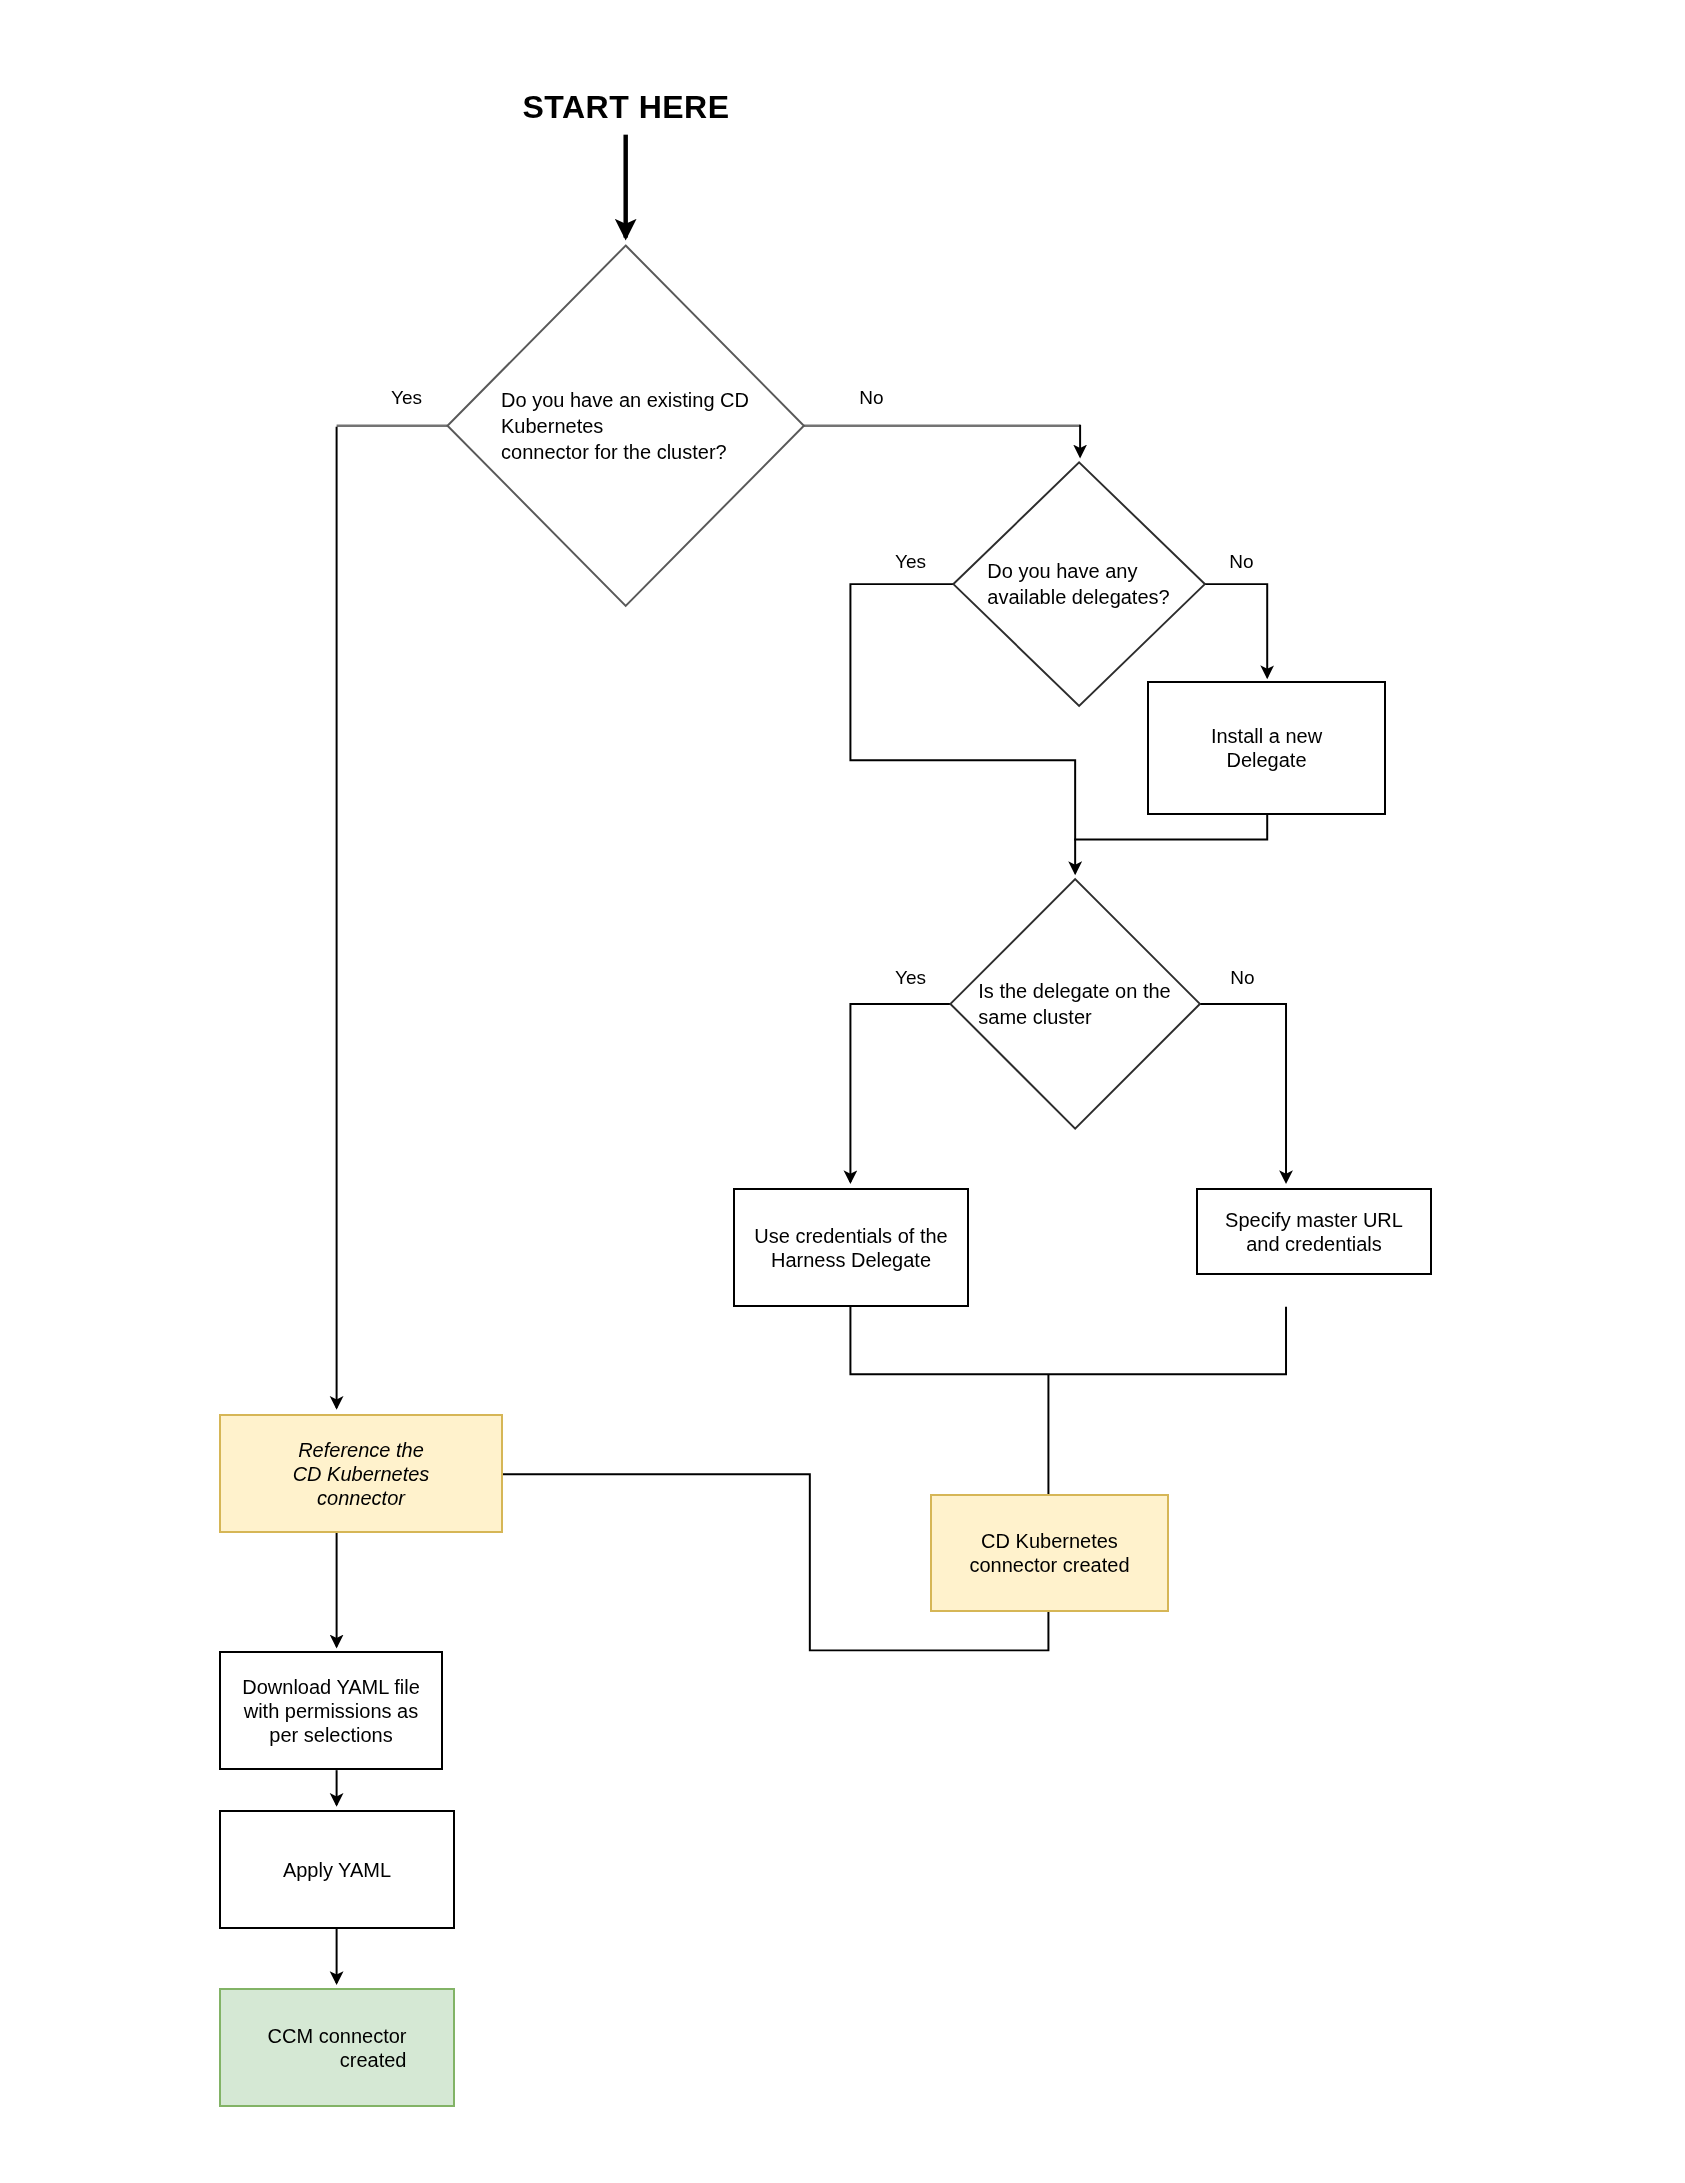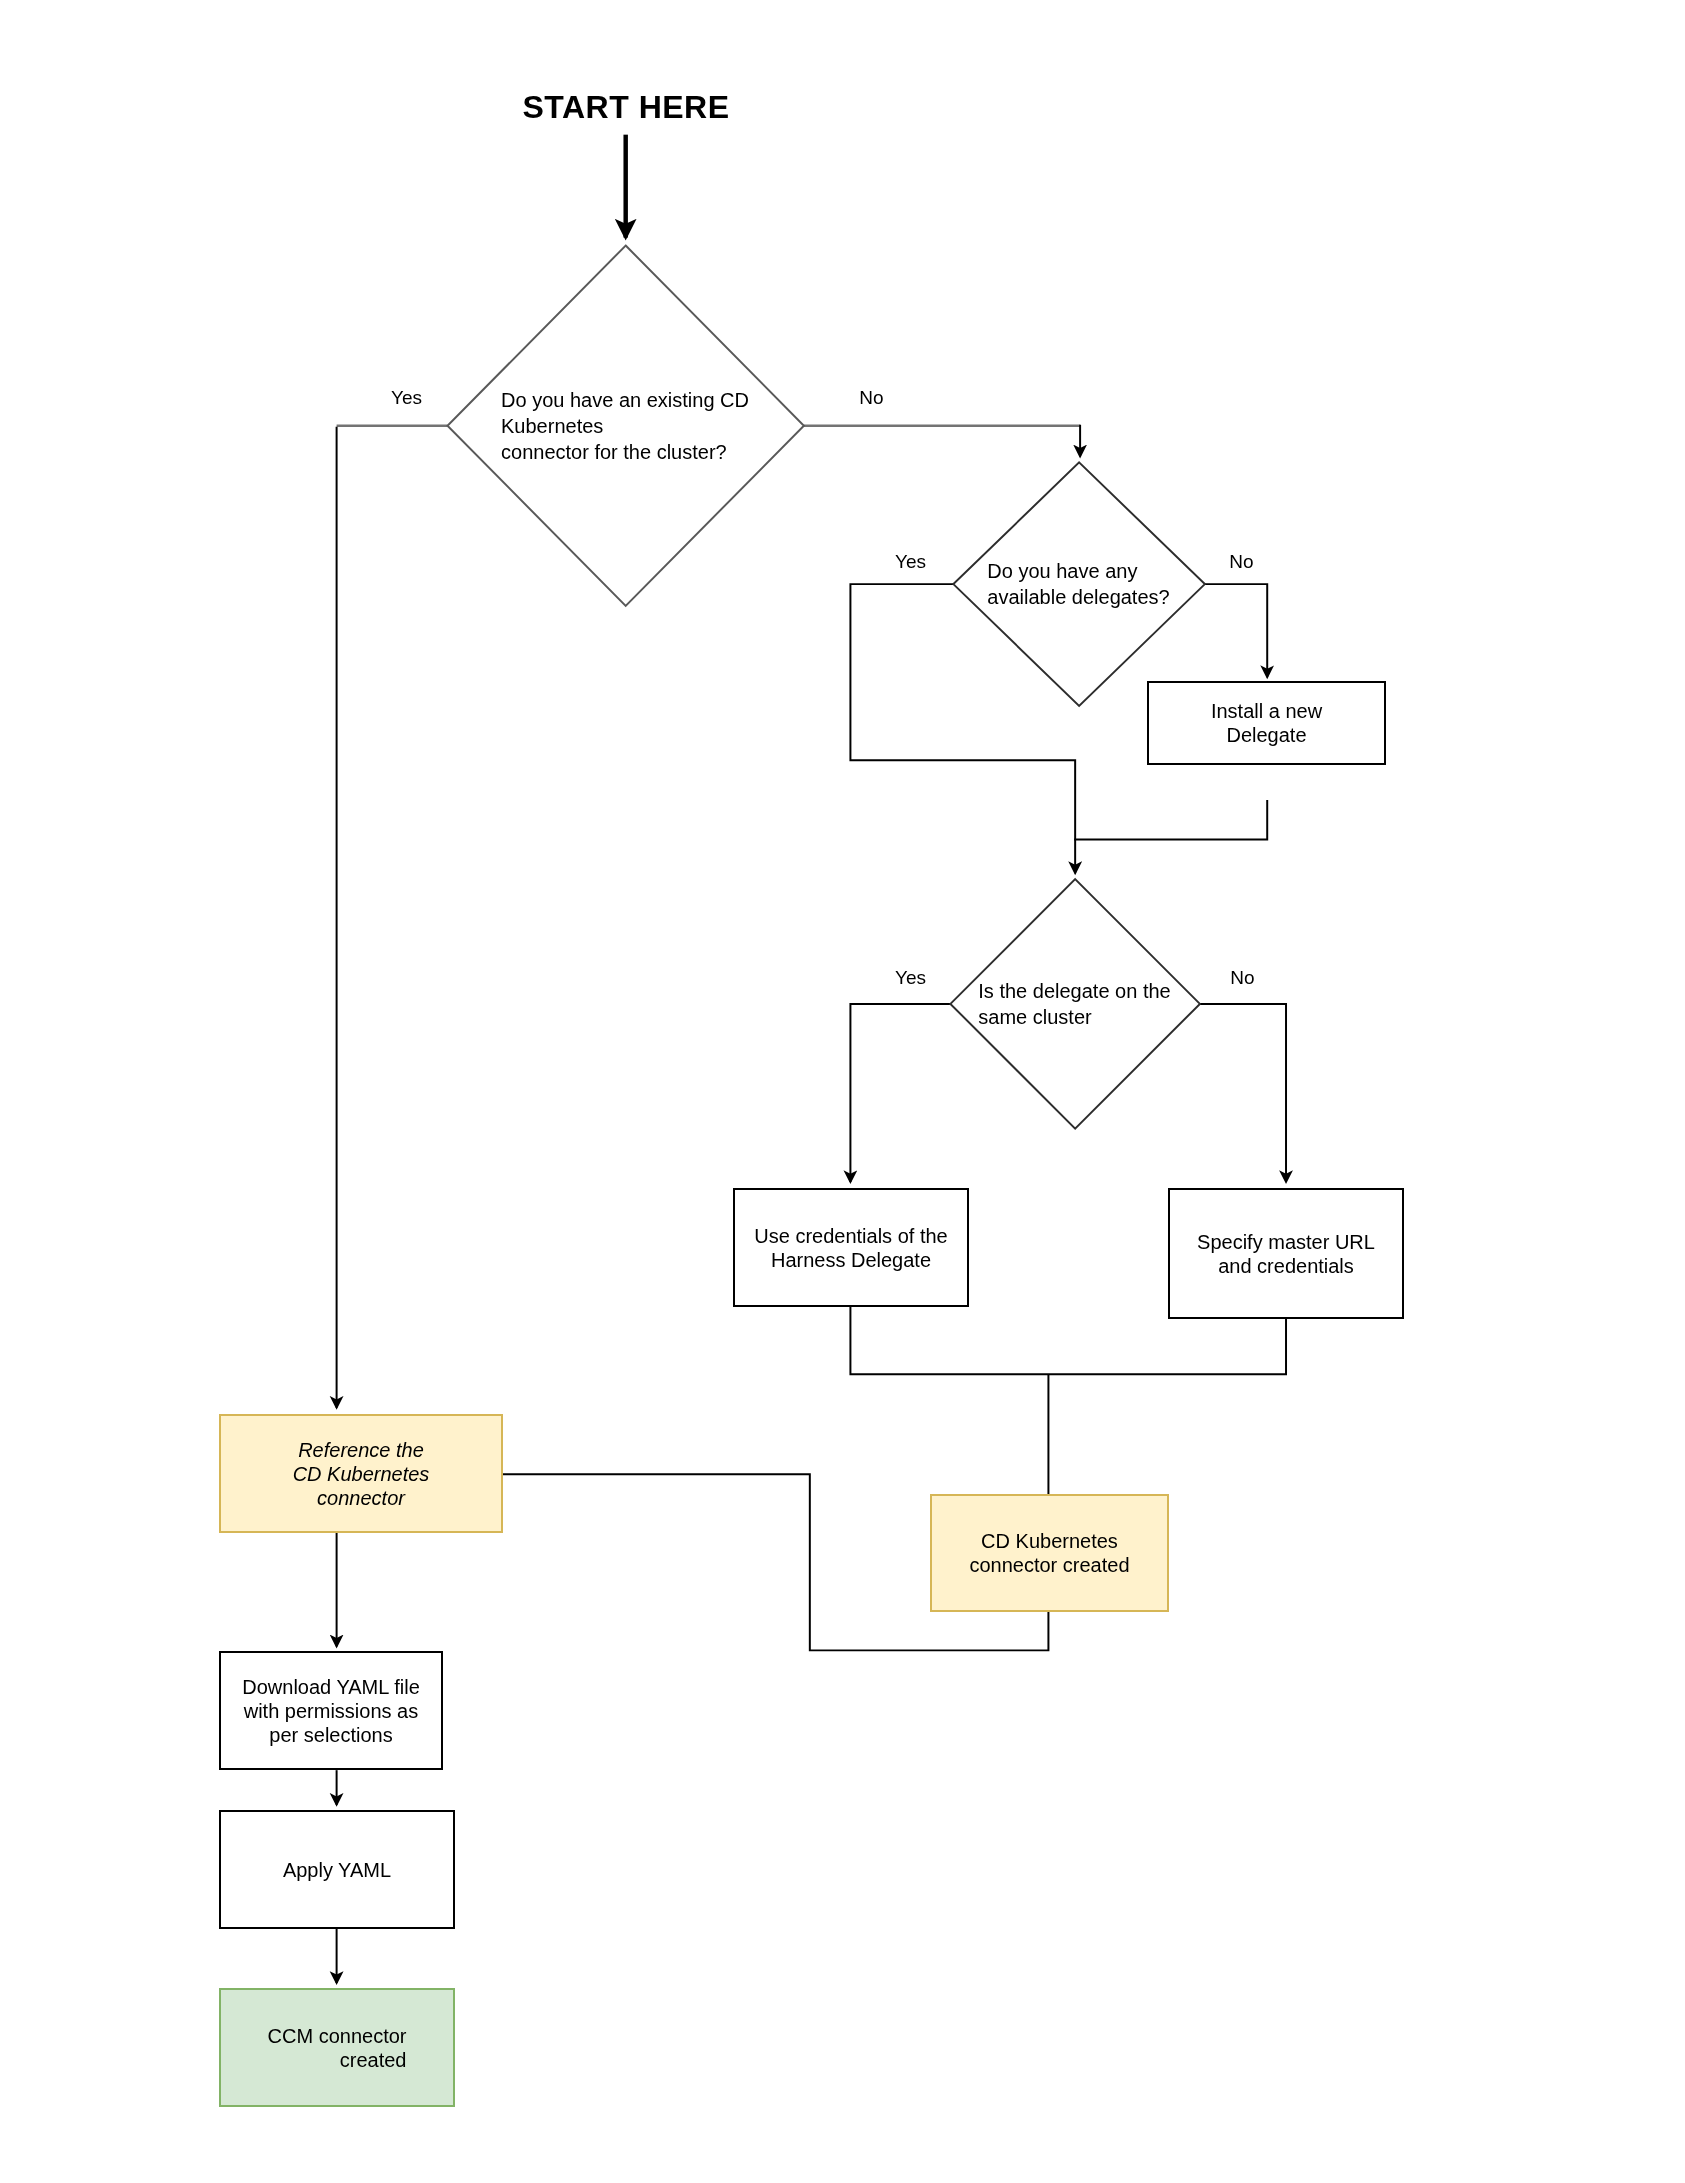--- a/index.html
+++ b/index.html
@@ -89,27 +89,27 @@
 <div class="diamond-text" style="left:950px;top:879px;width:249px;height:249px;">Is the delegate on the
 same cluster</div>
 
 <div class="edge-label" style="left:377px;top:386px;">Yes</div>
 <div class="edge-label" style="left:842px;top:386px;">No</div>
 <div class="edge-label" style="left:881px;top:550px;">Yes</div>
 <div class="edge-label" style="left:1212px;top:550px;">No</div>
 <div class="edge-label" style="left:881px;top:966px;">Yes</div>
 <div class="edge-label" style="left:1213px;top:966px;">No</div>
 
-<div class="node" style="left:1147px;top:681px;width:239px;height:84px;">Install a new
+<div class="node" style="left:1147px;top:681px;width:239px;height:134px;">Install a new
 Delegate</div>
 
 <div class="node" style="left:733px;top:1188px;width:236px;height:119px;">Use credentials of the
 Harness Delegate</div>
 
-<div class="node" style="left:1168px;top:1188px;width:236px;height:131px;">Specify master URL
+<div class="node" style="left:1196px;top:1188px;width:236px;height:87px;">Specify master URL
 and credentials</div>
 
 <div class="node yellow" style="left:930px;top:1494px;width:239px;height:118px;">CD Kubernetes
 connector created</div>
 
 <div class="node yellow" style="left:219px;top:1414px;width:284px;height:119px;font-style:italic;">Reference the
 CD Kubernetes
 connector</div>
 
 <div class="node" style="left:219px;top:1651px;width:224px;height:119px;">Download YAML file

